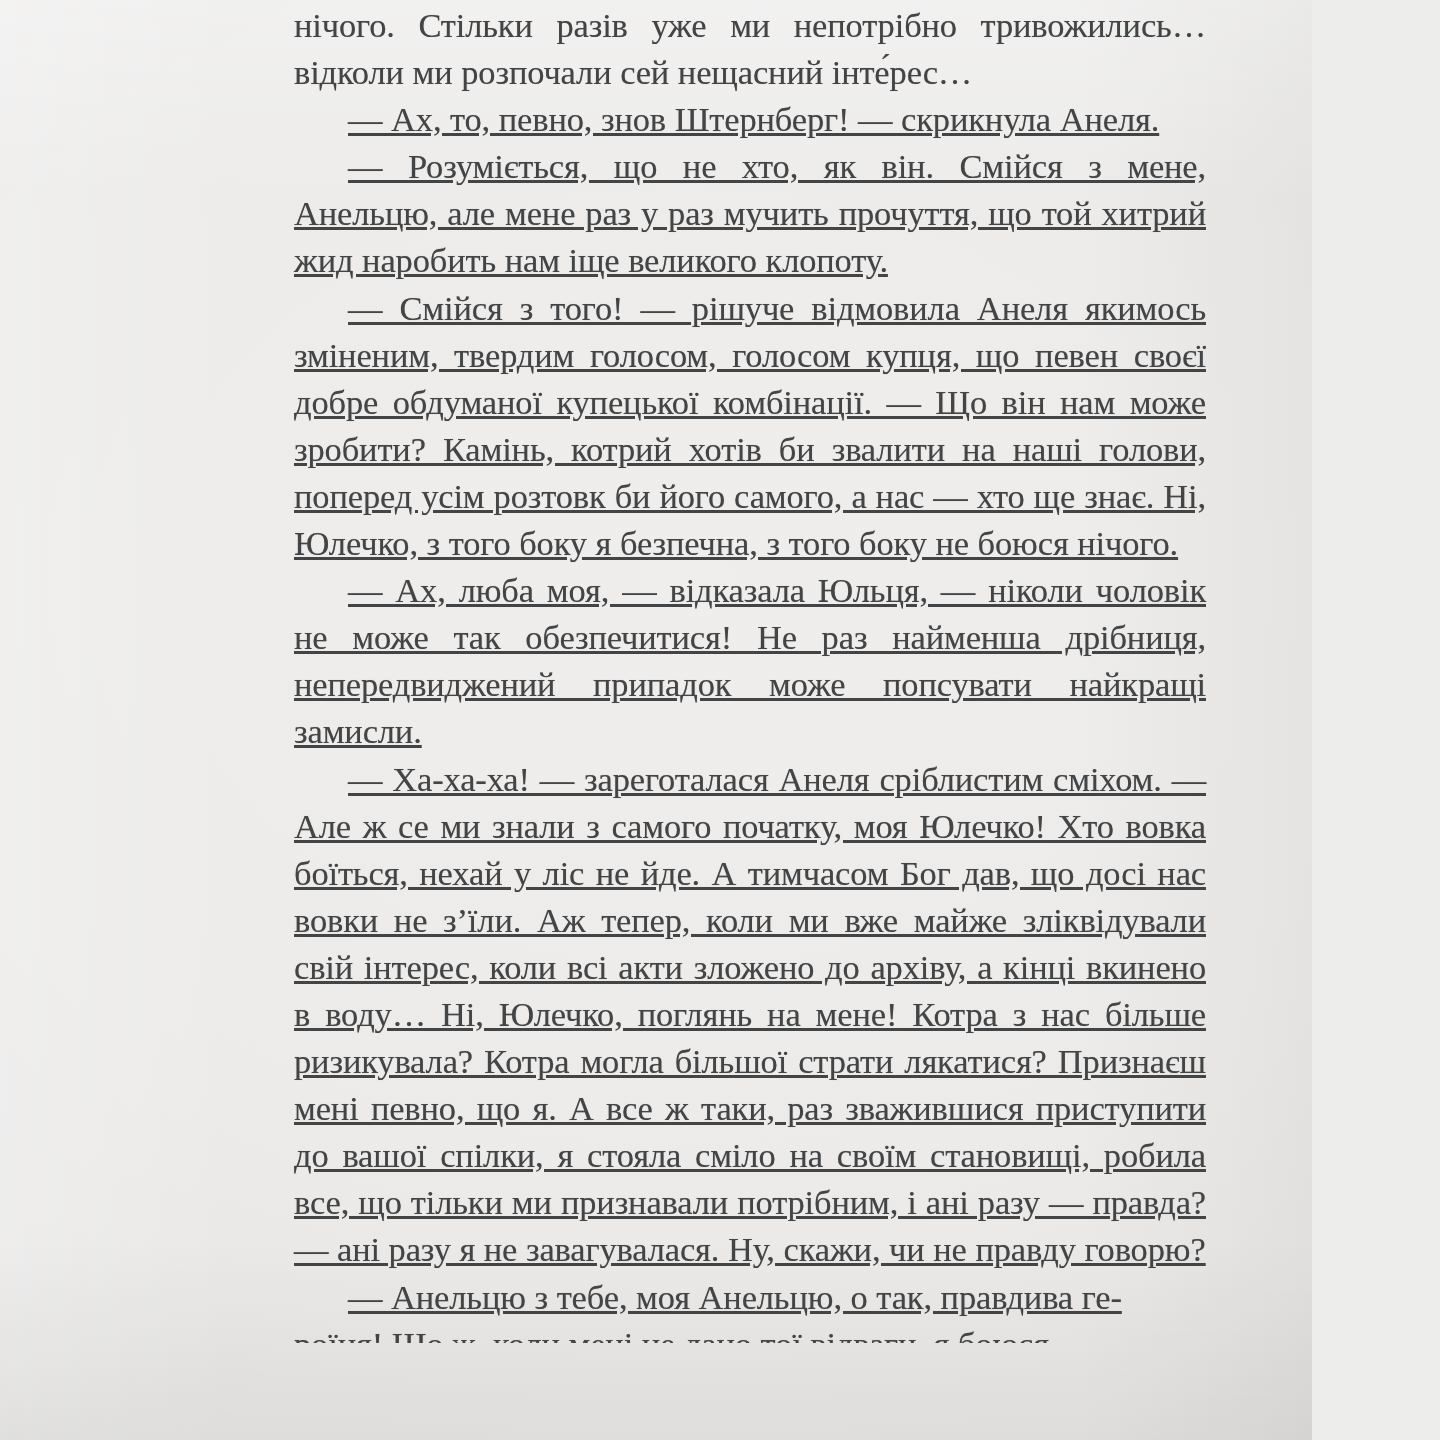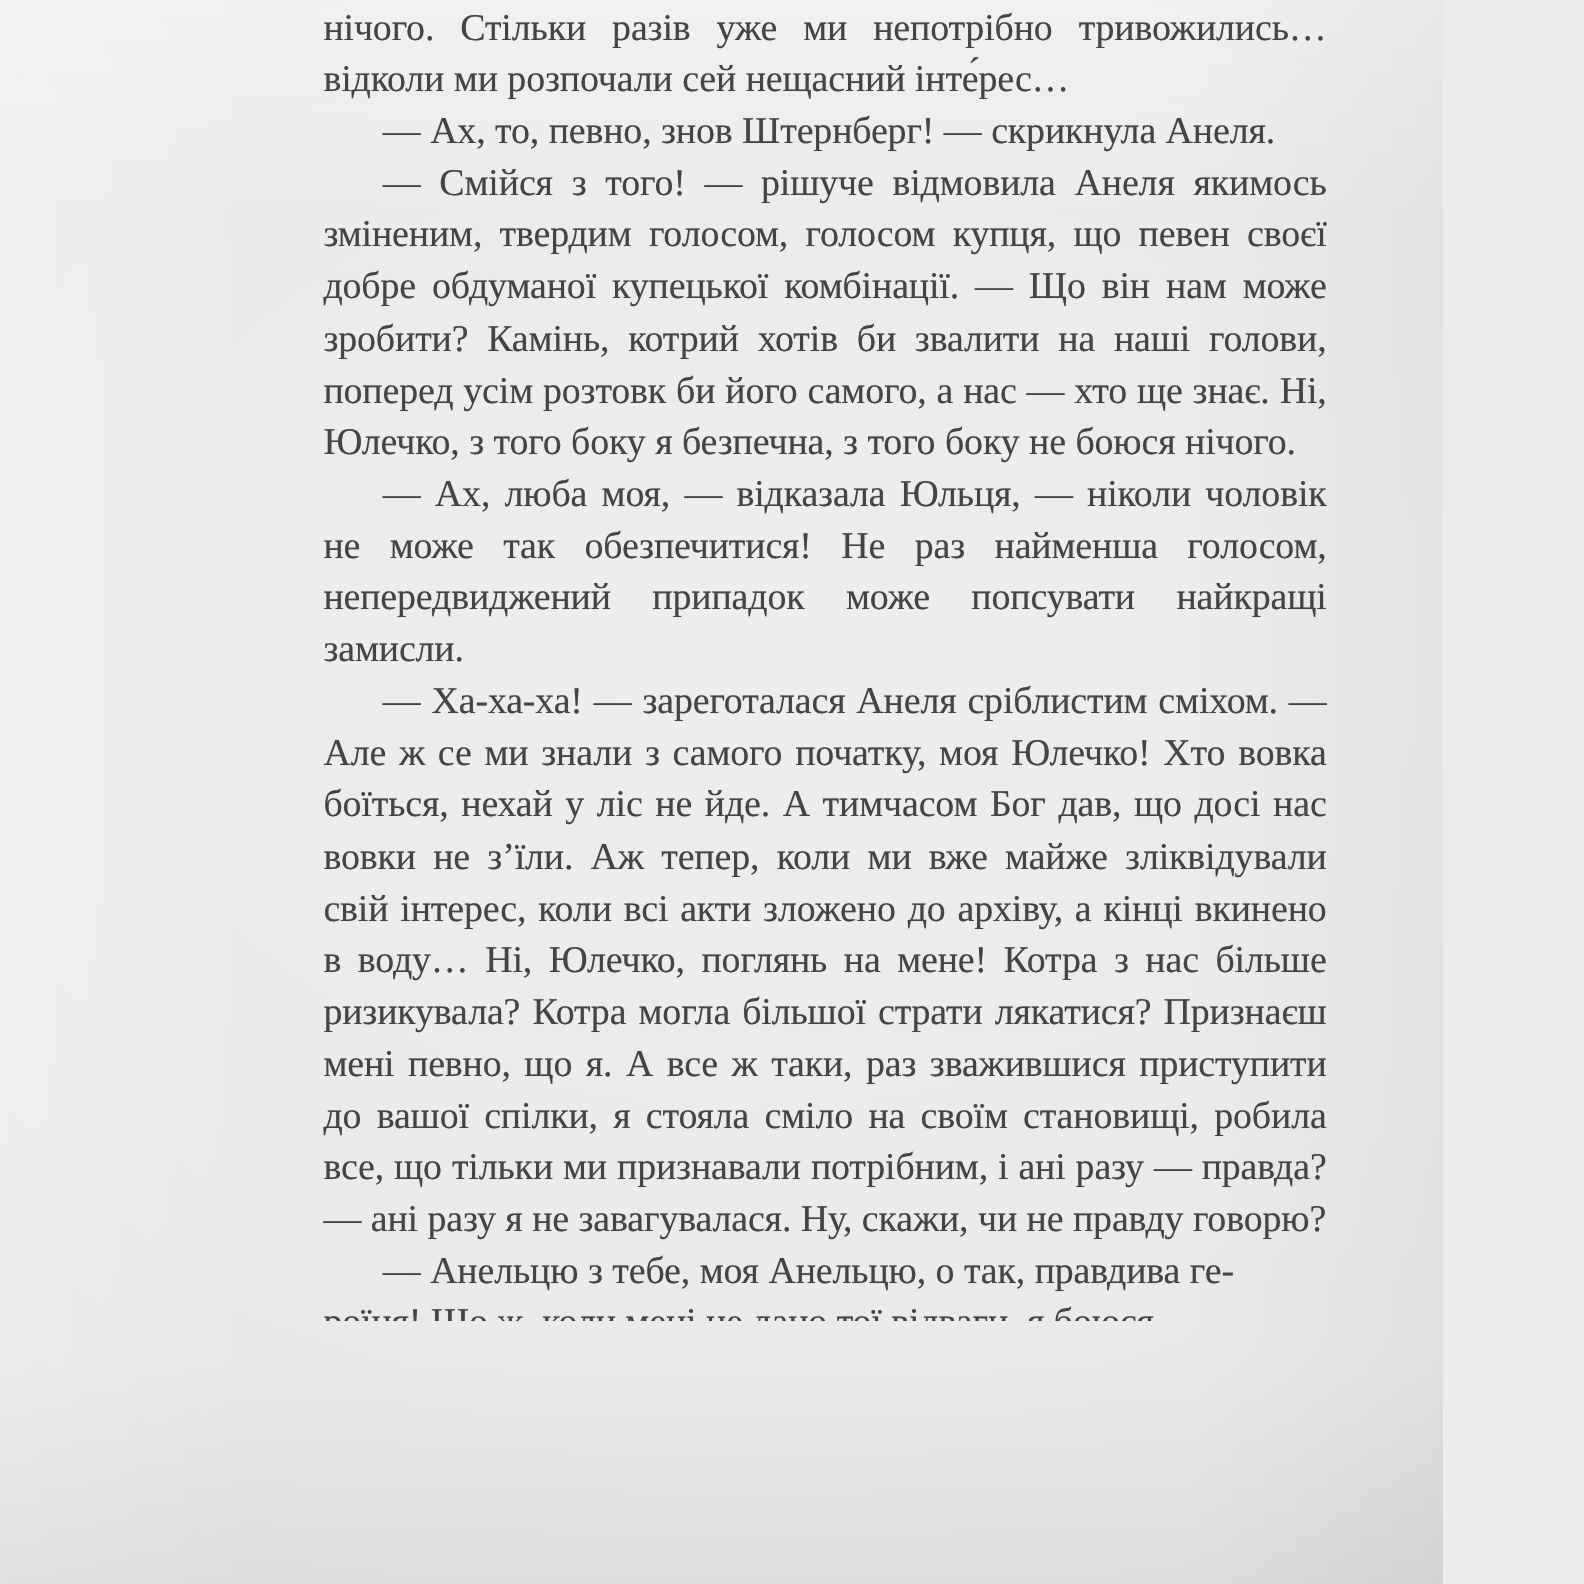--- a/index.html
+++ b/index.html
@@ -54,20 +54,21 @@
     text-indent: 0;
     letter-spacing: -0.15px;
     word-spacing: 0.2px;
     -webkit-font-smoothing: antialiased;
     text-rendering: optimizeLegibility;
     text-shadow: 0 0 0.7px rgba(70,72,74,0.45);
   }
 
   p.body-paragraph.indented {
     text-indent: 54px;
+    text-decoration: underline;
   }
 
   
   p.body-paragraph::after {
     content: "";
     display: inline-block;
     width: 100%;
   }
 
   p.body-paragraph.no-stretch::after {
@@ -83,24 +84,25 @@
 </head>
 <body>
 
 <div id="page">
   <div id="text-column">
 
     <p class="body-paragraph no-stretch">нічого. Стільки разів уже ми непотрібно тривожились… відколи ми розпочали сей нещасний інте́рес…</p>
 
     <p class="body-paragraph indented no-stretch">— Ах, то, певно, знов Штернберг! — скрикнула Анеля.</p>
 
+    <p class="body-paragraph indented no-stretch">— Розуміється, що не хто, як він. Смійся з мене, Анельцю, але мене раз у раз мучить прочуття, що той хитрий жид наробить нам іще великого клопоту.</p>
 
     <p class="body-paragraph indented no-stretch">— Смійся з того! — рішуче відмовила Анеля якимось зміненим, твердим голосом, голосом купця, що певен своєї добре обдуманої купецької комбінації. — Що він нам може зробити? Камінь, котрий хотів би звалити на наші голови, поперед усім розтовк би його самого, а нас — хто ще знає. Ні, Юлечко, з того боку я безпечна, з того боку не боюся нічого.</p>
 
-    <p class="body-paragraph indented no-stretch">— Ах, люба моя, — відказала Юльця, — ніколи чоловік не може так обезпечитися! Не раз найменша голосом, непередвиджений припадок може попсувати найкращі замисли.</p>
+    <p class="body-paragraph indented no-stretch">— Ах, люба моя, — відказала Юльця, — ніколи чоловік не може так обезпечитися! Не раз найменша дрібниця, непередвиджений припадок може попсувати найкращі замисли.</p>
 
     <p class="body-paragraph indented no-stretch">— Ха-ха-ха! — зареготалася Анеля сріблистим сміхом. — Але ж се ми знали з самого початку, моя Юлечко! Хто вовка боїться, нехай у ліс не йде. А тимчасом Бог дав, що досі нас вовки не з’їли. Аж тепер, коли ми вже майже зліквідували свій інтерес, коли всі акти зложено до архіву, а кінці вкинено в воду… Ні, Юлечко, поглянь на мене! Котра з нас більше ризикувала? Котра могла більшої страти лякатися? Признаєш мені певно, що я. А все ж таки, раз зважившися приступити до вашої спілки, я стояла сміло на своїм становищі, робила все, що тільки ми признавали потрібним, і ані разу — правда? — ані разу я не завагувалася. Ну, скажи, чи не правду говорю?</p>
 
     <p class="body-paragraph indented no-stretch">— Анельцю з тебе, моя Анельцю, о так, правдива ге-</p>
 
     <p class="body-paragraph no-stretch clipped-bottom">роїня! Що ж, коли мені не дано тої відваги, я боюся</p>
 
   </div>
 </div>
 

